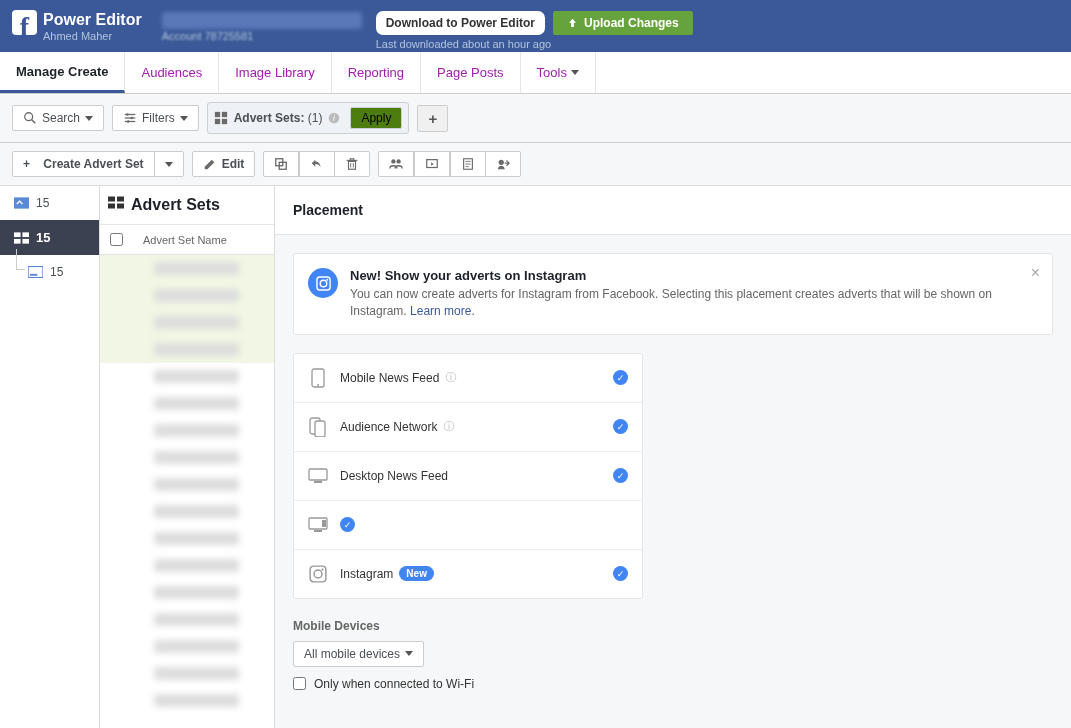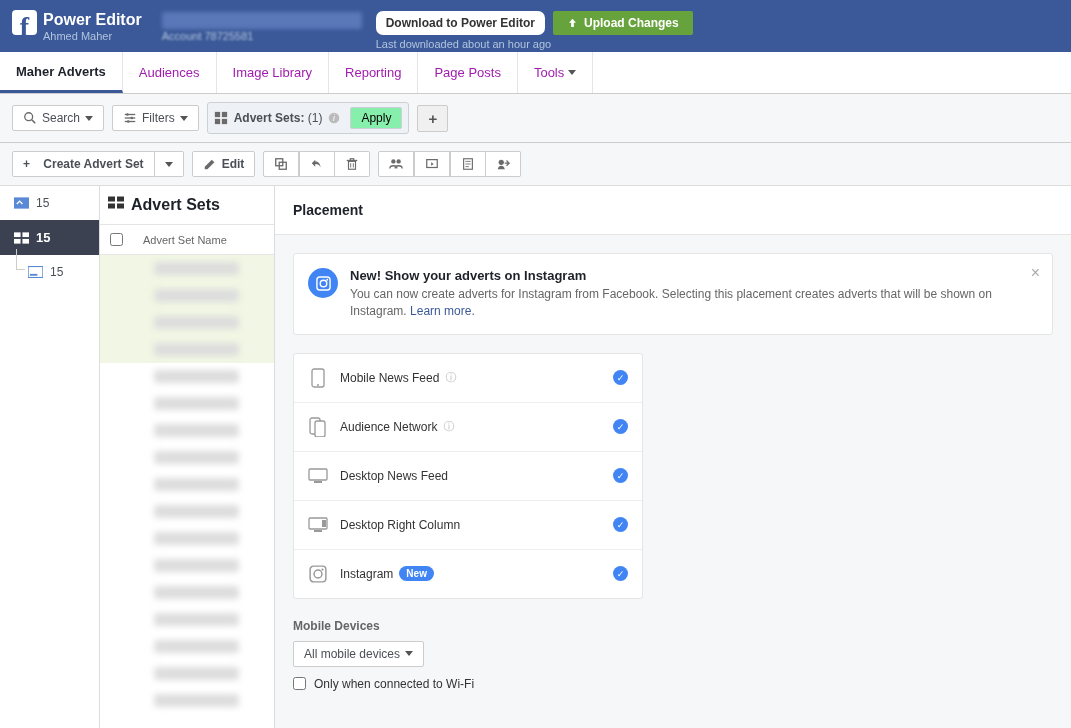--- a/index.html
+++ b/index.html
@@ -23,21 +23,21 @@
 
 .nav-tabs { background: #fff; border-bottom: 1px solid #ccc; height: 42px; display: flex; align-items: stretch; }
 .nav-tab { padding: 0 16px; display: flex; align-items: center; color: #a21caf; font-size: 13px; cursor: pointer; border-right: 1px solid #e5e5e5; }
 .nav-tab.active { font-weight: bold; color: #1d2129; border-bottom: 3px solid #3b5998; }
 .nav-tab .caret { margin-left: 4px; }
 
 
 .filter-bar { background: #f6f7f8; border-bottom: 1px solid #ccc; padding: 8px 12px; display: flex; gap: 8px; align-items: center; }
 .btn-outline { background: #fff; border: 1px solid #ccc; border-radius: 2px; padding: 5px 10px; font-size: 12px; color: #4b4f56; cursor: pointer; display: inline-flex; align-items: center; gap: 5px; }
 .chip { background: #eef1f5; border: 1px solid #ccd0d5; border-radius: 3px; padding: 4px 6px; display: inline-flex; align-items: center; gap: 6px; font-size: 12px; color: #4b4f56; }
-.chip .apply { background: #86efac; border: 1px solid #ccd0d5; padding: 3px 10px; font-size: 12px; border-radius: 2px; margin-left: 4px; cursor: pointer; }
+.chip .apply { background: #4d7c0f; border: 1px solid #ccd0d5; padding: 3px 10px; font-size: 12px; border-radius: 2px; margin-left: 4px; cursor: pointer; }
 .btn-plus { background: #f0f0f0; border: 1px solid #ccc; border-radius: 2px; padding: 4px 10px; cursor: pointer; font-size: 15px; color: #555; font-weight: bold; }
 
 
 .toolbar { background: #f6f7f8; border-bottom: 1px solid #dcdcdc; padding: 8px 12px; display: flex; gap: 8px; align-items: center; }
 .btnset { display: flex; }
 .btnset .btn-outline { border-radius: 0; }
 .btnset .btn-outline:first-child { border-top-left-radius: 2px; border-bottom-left-radius: 2px; }
 .btnset .btn-outline:last-child { border-top-right-radius: 2px; border-bottom-right-radius: 2px; border-left: none; }
 .icon-g { width: 14px; height: 14px; display: inline-block; fill: #6a6a6a; color: #6a6a6a; }
 
@@ -106,21 +106,21 @@
             <path d="M8 1l5 6H10v6H6V7H3l5-6z"></path>
           </svg>
         <span>Upload Changes</span>
       </button>
     </div>
     <span class="header-timestamp">Last downloaded about an hour ago</span>
   </div>
 </div>
 
 <div class="nav-tabs">
-  <div class="nav-tab active">Maher Adverts</div>
+  <div class="nav-tab active">Manage Create</div>
   <div class="nav-tab">Audiences</div>
   <div class="nav-tab">Image Library</div>
   <div class="nav-tab">Reporting</div>
   <div class="nav-tab">Page Posts</div>
   <div class="nav-tab">
       <span>Tools</span>
       <span class="caret"></span>
     </div>
 </div>
 
@@ -387,23 +387,20 @@
           <span class="pl-check">✓</span>
         </div>
         <div class="placement-item">
           <span class="pl-icon">
               <svg width="20" height="16" viewBox="0 0 20 16">
                 <rect x="1" y="1" width="18" height="11" rx="1" stroke="#999" fill="none" stroke-width="1.3"></rect>
                 <rect x="14" y="3" width="4" height="7" fill="#999"></rect>
                 <rect x="6" y="13" width="8" height="2" fill="#999"></rect>
               </svg>
             </span>
-          <span class="pl-label">
-              <span>Desktop Right Column</span>
-            </span>
           <span class="pl-check">✓</span>
         </div>
         <div class="placement-item">
           <span class="pl-icon">
               <svg width="18" height="18" viewBox="0 0 16 16">
                 <rect x="1" y="1" width="14" height="14" rx="3" stroke="#999" fill="none" stroke-width="1.3"></rect>
                 <circle cx="8" cy="8" r="3.5" stroke="#999" fill="none" stroke-width="1.3"></circle>
                 <circle cx="12" cy="4" r="1" fill="#999"></circle>
               </svg>
             </span>

